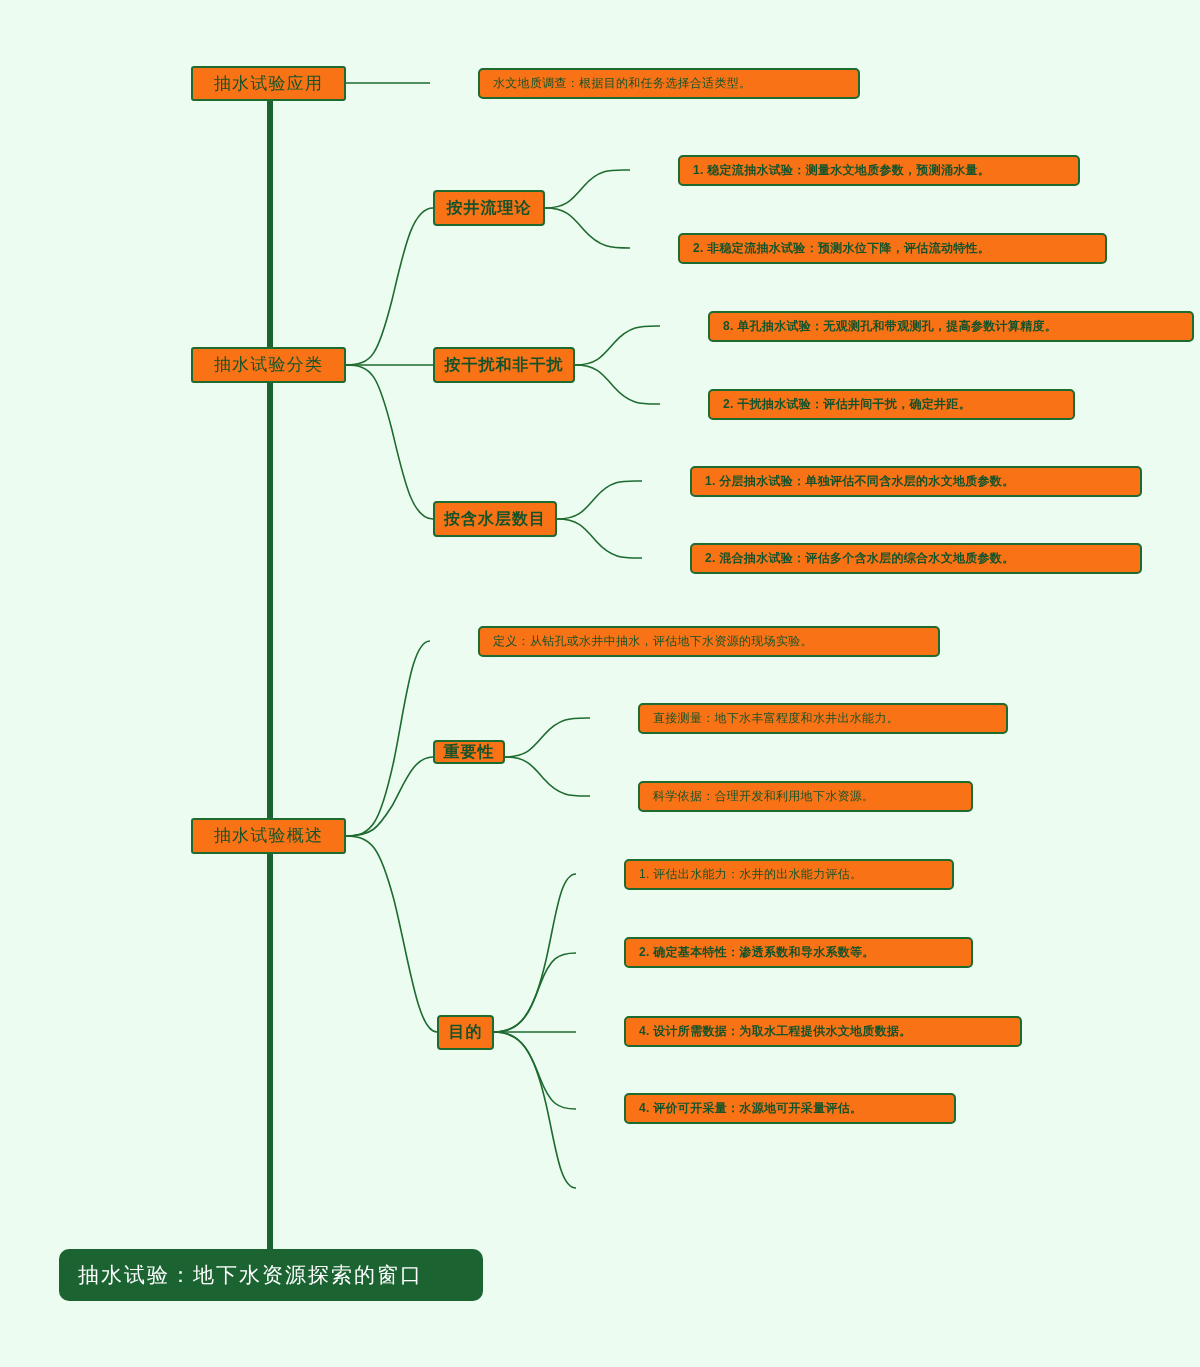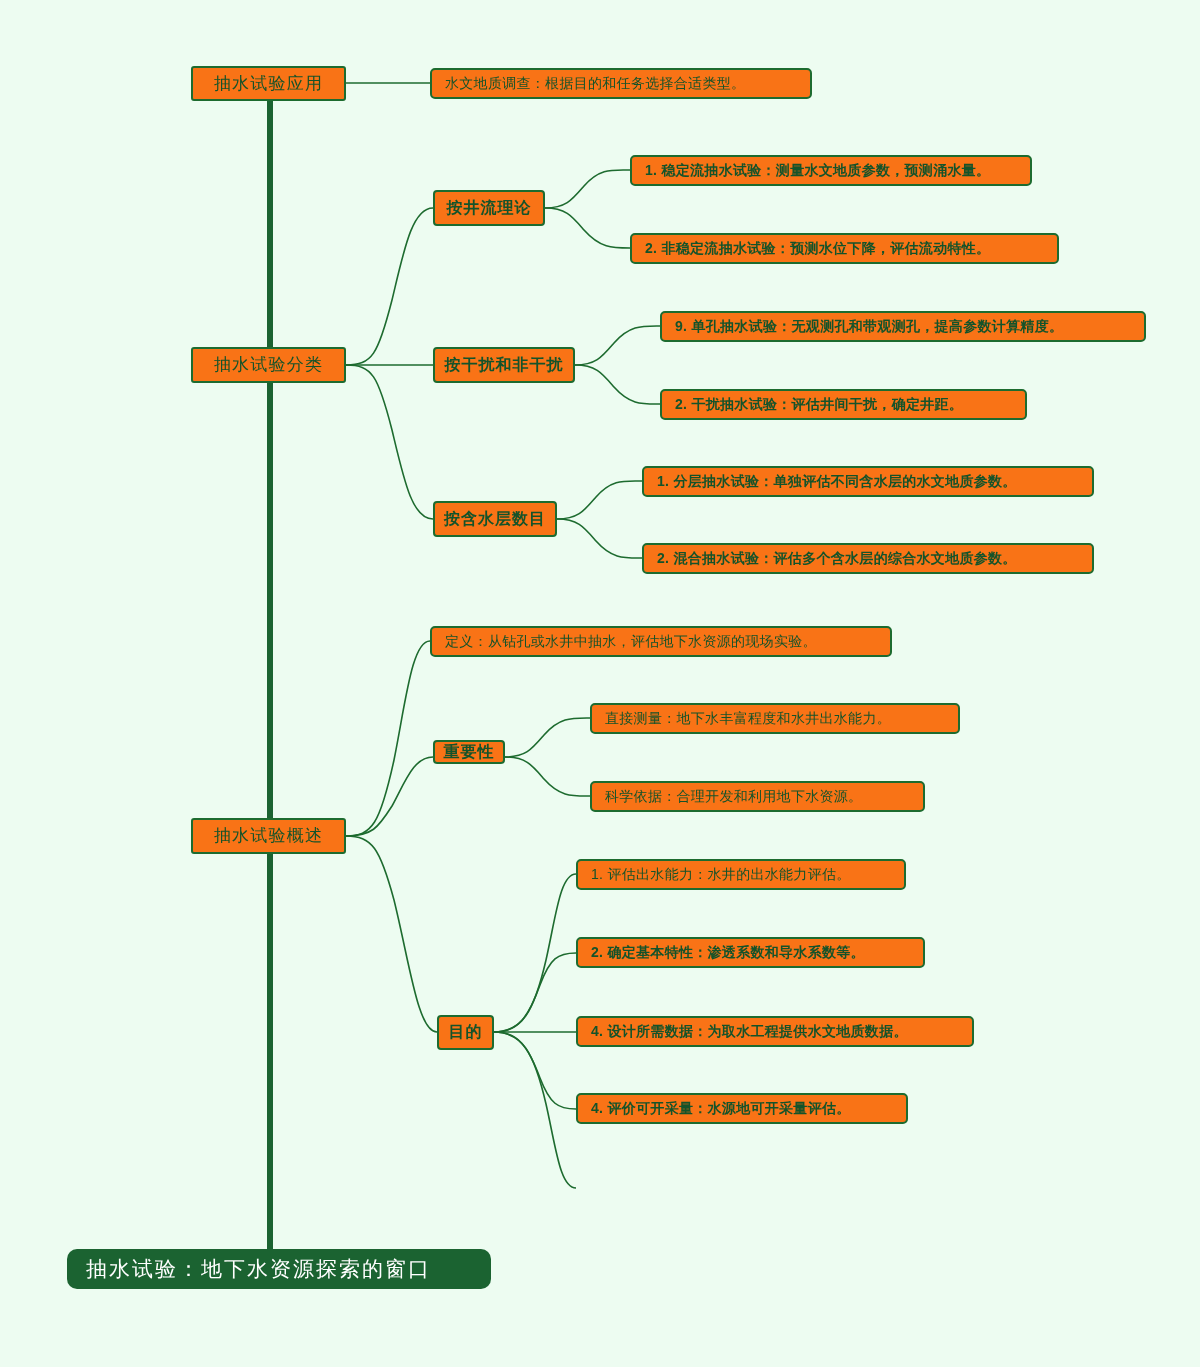--- a/index.html
+++ b/index.html
@@ -54,45 +54,45 @@
     border-radius: 4px;
     font-weight: bold;
   }
   .node.mid-plain {
     font-weight: bold;
   }
   .node.leaf {
     justify-content: flex-start;
     padding-left: 13px;
     padding-right: 13px;
-    font-size: 14px;
+    font-size: 12px;
     letter-spacing: 0.3px;
     border-width: 2px;
     border-radius: 5px;
+    margin-left: 48px;
   }
   .node.leaf.bold {
     font-weight: bold;
   }
   #title-banner {
     position: absolute;
     left: 59px;
     top: 1249px;
     width: 424px;
-    height: 40px;
+    height: 52px;
     box-sizing: border-box;
     background: #1b6331;
     border-radius: 10px;
     color: #ffffff;
     display: flex;
     align-items: center;
     padding-left: 19px;
     font-size: 21px;
     letter-spacing: 2px;
     z-index: 4;
-    margin-left: 8px;
   }
   #trunk {
     position: absolute;
     left: 267px;
     top: 96px;
     width: 6px;
     height: 1157px;
     background: #1b6331;
     z-index: 1;
   }
@@ -169,21 +169,21 @@
 
   <div class="node leaf bold" style="left:630px; top:155px; width:402px; height:31px;">
     <span>1. 稳定流抽水试验：测量水文地质参数，预测涌水量。</span>
   </div>
 
   <div class="node leaf bold" style="left:630px; top:233px; width:429px; height:31px;">
     <span>2. 非稳定流抽水试验：预测水位下降，评估流动特性。</span>
   </div>
 
   <div class="node leaf bold" style="left:660px; top:311px; width:486px; height:31px;">
-    <span>9. 单孔抽水试验：无观测孔和带观测孔，提高参数计算精度。</span>
+    <span>8. 单孔抽水试验：无观测孔和带观测孔，提高参数计算精度。</span>
   </div>
 
   <div class="node leaf bold" style="left:660px; top:389px; width:367px; height:31px;">
     <span>2. 干扰抽水试验：评估井间干扰，确定井距。</span>
   </div>
 
   <div class="node leaf bold" style="left:642px; top:466px; width:452px; height:31px;">
     <span>1. 分层抽水试验：单独评估不同含水层的水文地质参数。</span>
   </div>
 

